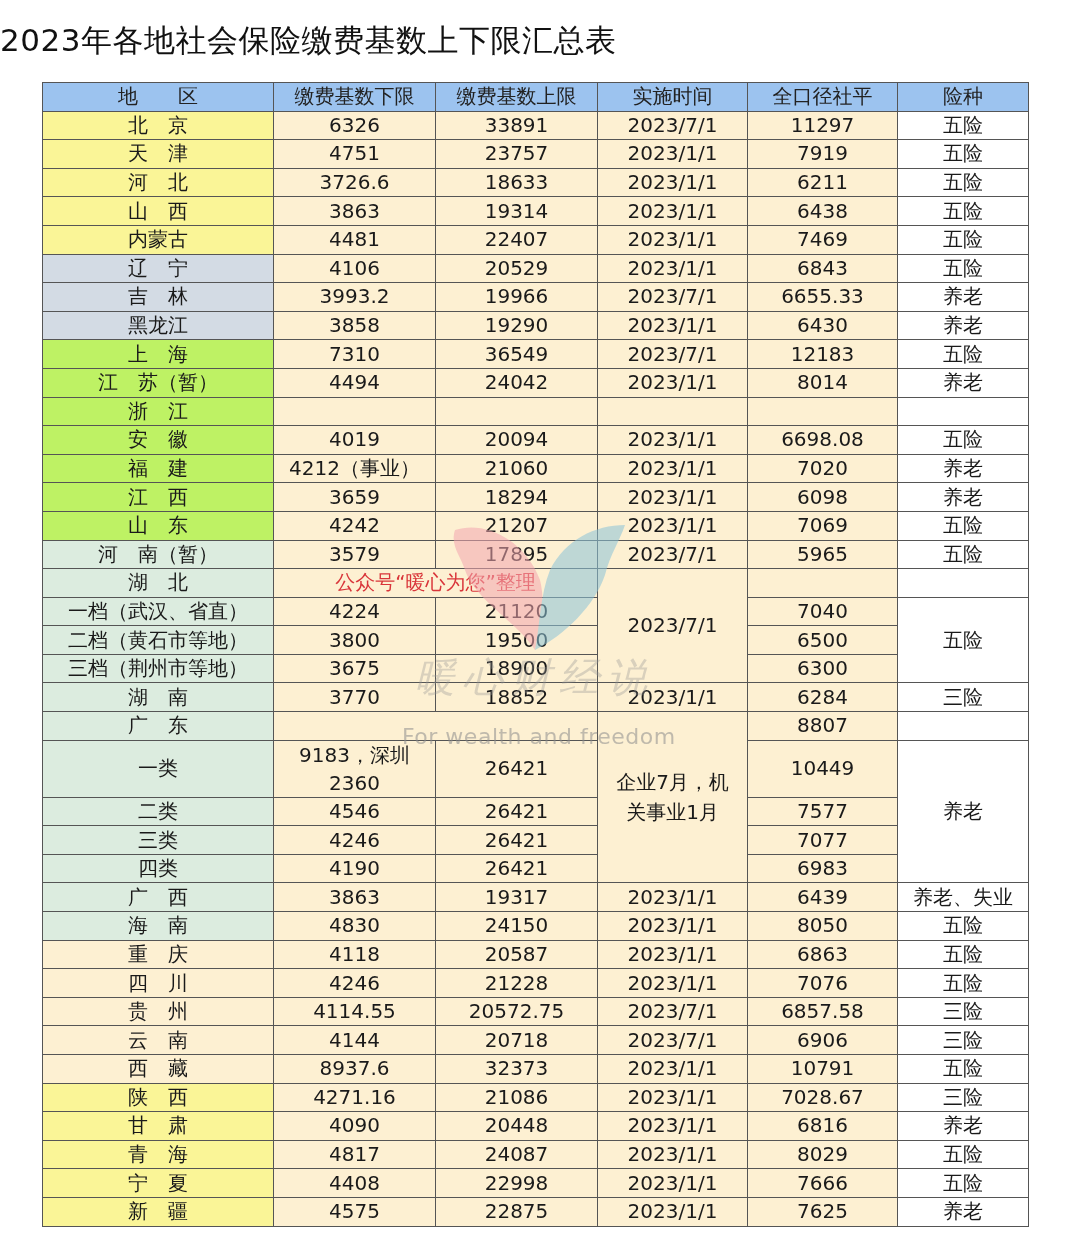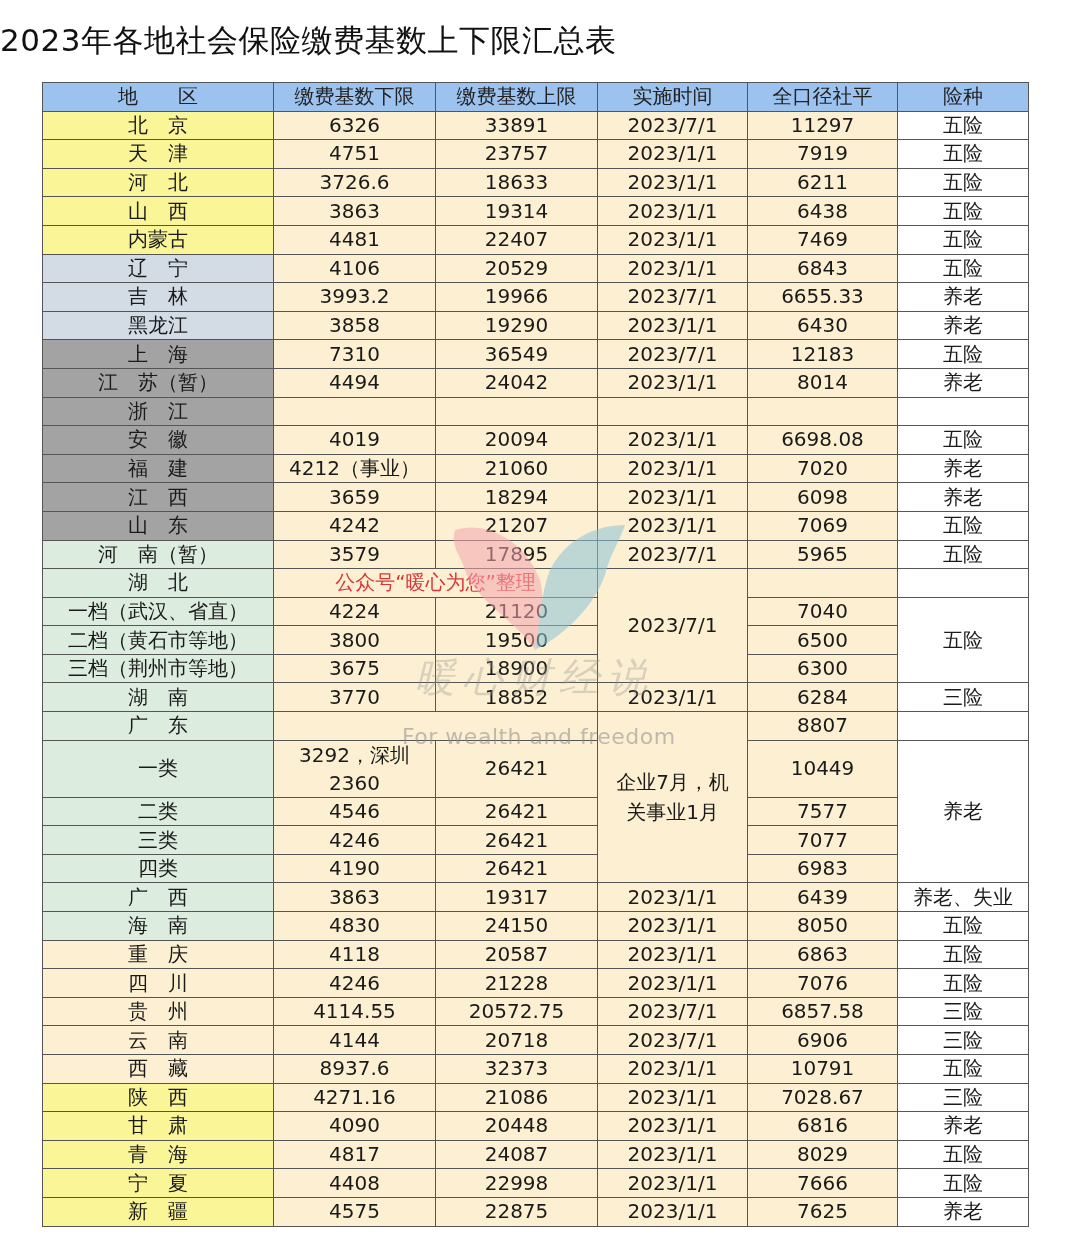--- a/index.html
+++ b/index.html
@@ -12,21 +12,21 @@
   table.grid td, table.grid th {
     border: 1.2px solid #555; padding: 0; height: 27.6px; font-size: 20px;
     text-align: center; vertical-align: middle; white-space: nowrap; overflow: hidden;
     font-weight: normal; line-height: 1.15;
   }
   table.grid th { background: #9cc3ef; color: #222; font-size: 20px; }
   td.data { background: #fdf0d2; }
   td.ins { background: #ffffff; text-align: left; padding-left: 4px; }
   td.reg-yellow { background: #faf597; }
   td.reg-blue { background: #d3dbe4; }
-  td.reg-pink { background: #a3a3a3; }
+  td.reg-pink { background: #bef264; }
   td.reg-green { background: #dcecdf; }
   td.reg-orange { background: #fdf0d2; }
   td.right { text-align: right; padding-right: 4px; }
   .wm-red { color: #d9353a; font-size: 17px; }
   .wm-logo { position: absolute; left: 445px; top: 520px; width: 190px; height: 140px;
              pointer-events: none; opacity: 0.55; }
   .wm-cn { position: absolute; left: 415px; top: 650px; font-size: 40px; color: rgba(150,150,150,0.35);
            font-family: "DejaVu Serif", serif; letter-spacing: 8px; pointer-events: none; font-style: italic; text-align: center; }
   .wm-en { position: absolute; left: 402px; top: 704px; font-size: 22px; color: rgba(140,140,140,0.55);
            pointer-events: none; letter-spacing: 0.5px; margin-top: 20px; }
@@ -228,21 +228,21 @@
       <td class="reg-green">广　东</td>
       <td class="data" colspan="2"></td>
       <td class="data" rowspan="5" style="white-space:normal; line-height:1.5; padding:0 10px;">
         <span>企业7月，机关事业1月</span>
       </td>
       <td class="data">8807</td>
       <td class="ins"></td>
     </tr>
     <tr>
       <td class="reg-green right" style="height:56px;">一类</td>
-      <td class="data" style="white-space:normal; line-height:1.4; padding:0 18px;">3292，深圳2360</td>
+      <td class="data" style="white-space:normal; line-height:1.4; padding:0 18px;">9183，深圳2360</td>
       <td class="data">26421</td>
       <td class="data">10449</td>
       <td class="ins" rowspan="4">养老</td>
     </tr>
     <tr>
       <td class="reg-green right">二类</td>
       <td class="data">4546</td>
       <td class="data">26421</td>
       <td class="data">7577</td>
     </tr>

